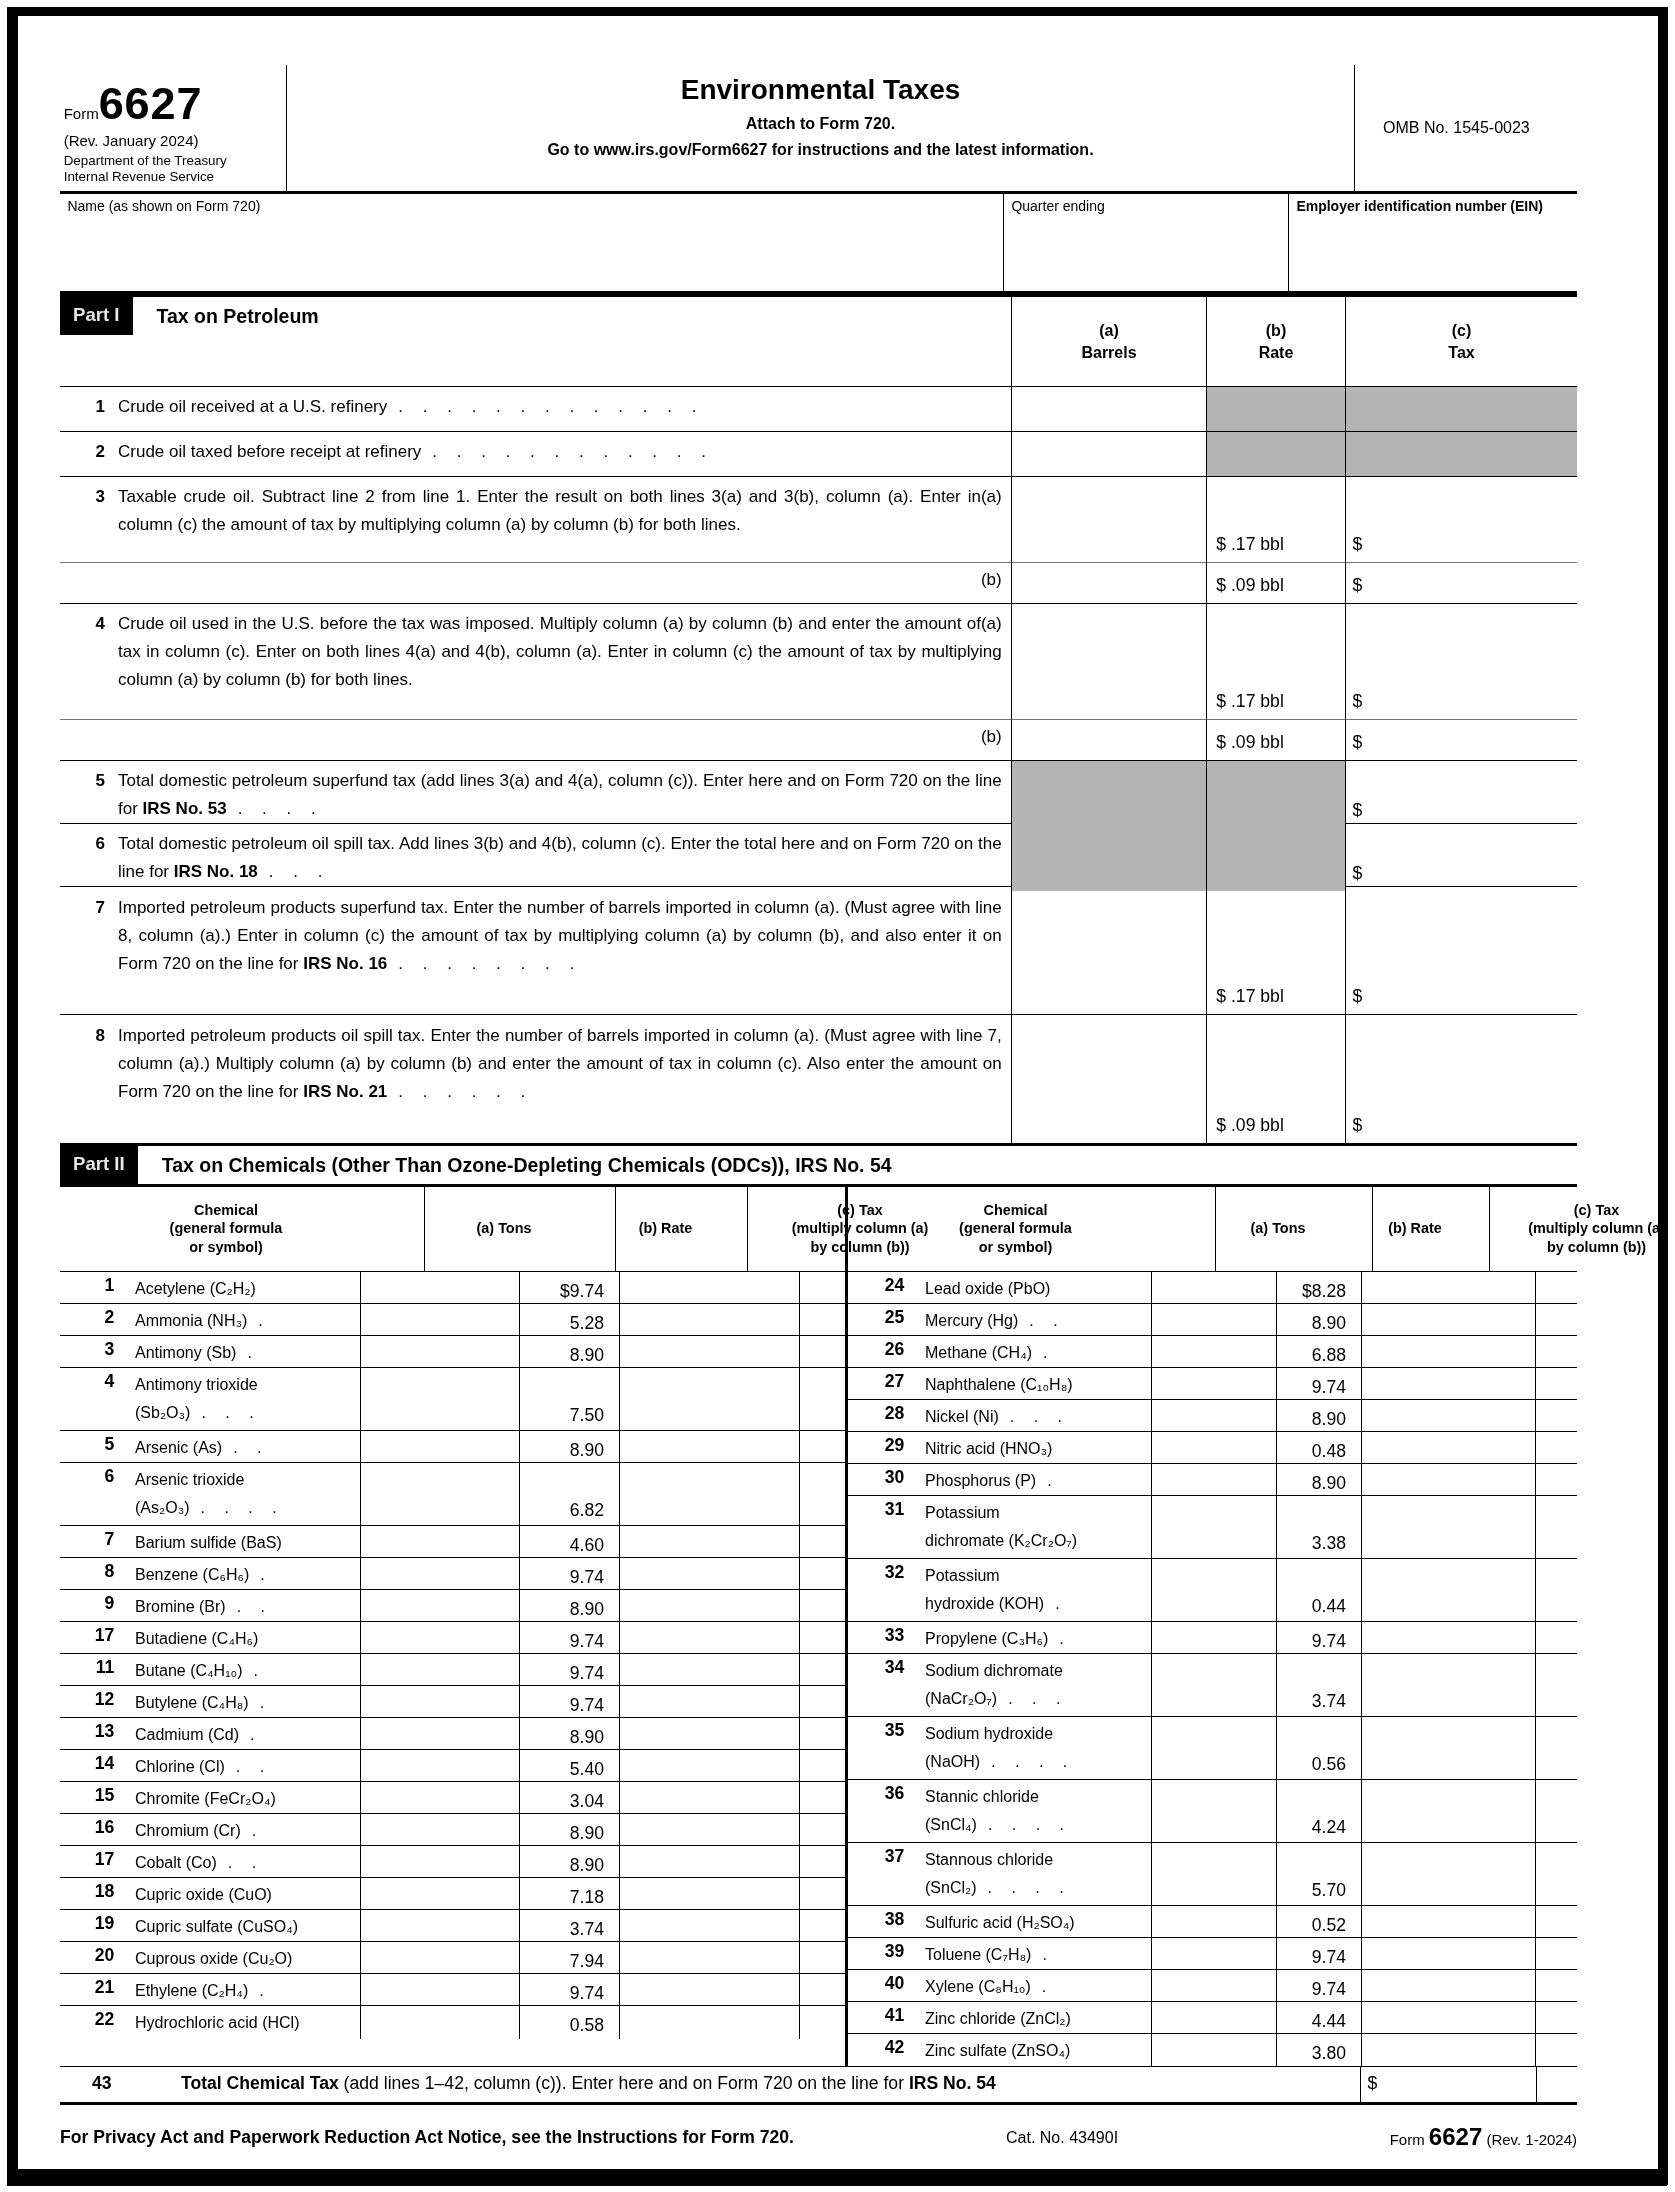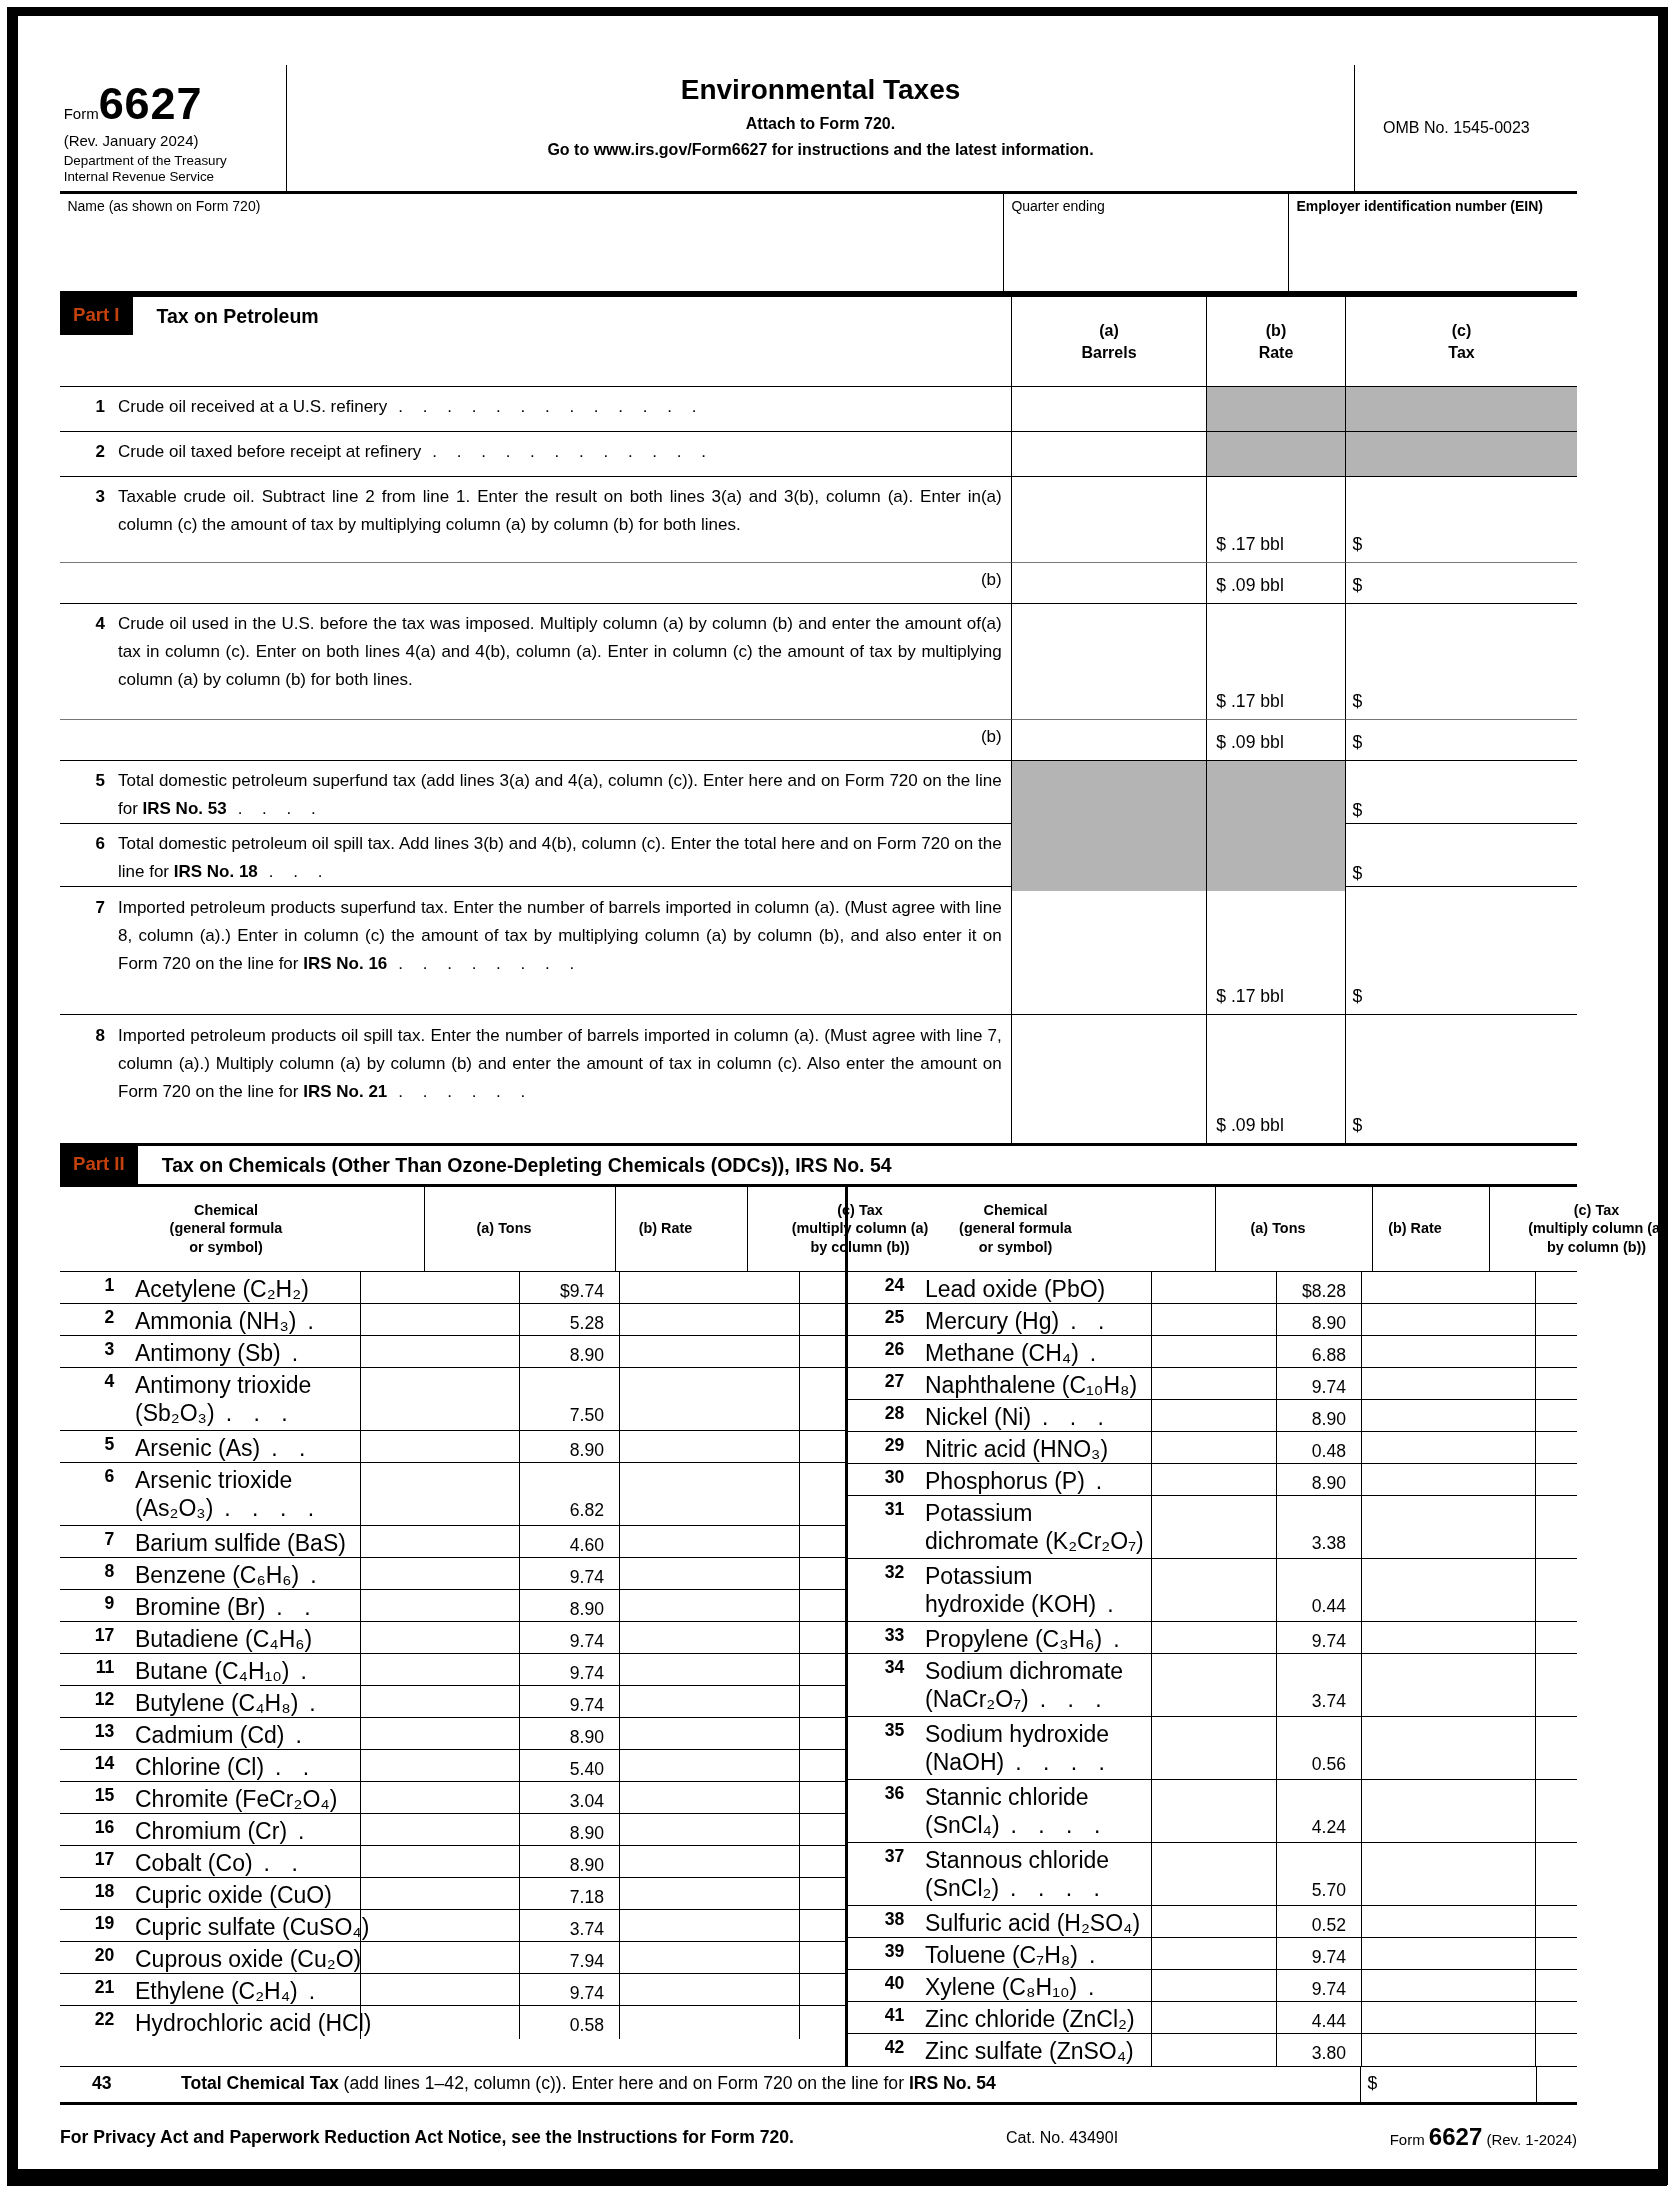--- a/index.html
+++ b/index.html
@@ -28,21 +28,21 @@
   .hdr-right { width:223px; border-left:1.9px solid #000; display:flex; align-items:center; padding-left:28px; font-size:16px; }
 
   
   .namerow { display:grid; grid-template-columns:912px 254px 351px; height:100px; border-bottom:3.7px solid #000;gap:31px; }
   .namerow > div { padding:3.7px 7.4px; font-size:14px; }
   .nr2 { border-left:1.9px solid #000; }
   .nr3 { border-left:1.9px solid #000; font-weight:bold; }
 
   
   .partbar { display:flex; align-items:flex-start; }
-  .partbox { background:#000; color:#c2410c; font-weight:bold; font-size:18.6px; padding:7.4px 13px 8.3px 13px; }
+  .partbox { background:#000; color:#e5e5e5; font-weight:bold; font-size:18.6px; padding:7.4px 13px 8.3px 13px; }
   .parttitle { font-weight:bold; font-size:19.5px; margin-left:24px; margin-top:8.3px; }
 
   
   .p1head { display:grid; grid-template-columns:951px 195px 139px 232px; border-top:3.7px solid #000; border-bottom:1.9px solid #000; height:93px; }
   .p1hc { border-left:1.9px solid #000; text-align:center; font-weight:bold; font-size:16px; display:flex; align-items:center; justify-content:center; white-space:pre-line; line-height:22px; }
   .p1row { display:grid; grid-template-columns:951px 195px 139px 232px; border-bottom:1.9px solid #000; }
   .p1block { border-bottom:1.9px solid #000; }
   .p1block .p1row, .p1block .subrow { border-bottom:none; }
   .subrow { display:grid; grid-template-columns:951px 195px 139px 232px; height:41px; }
   .subrow > div { border-top:0.9px solid #777; }
@@ -65,21 +65,21 @@
   .p2headrow { display:grid; height:85px; border-bottom:1.9px solid #000;gap:32px; }
   .hl { grid-template-columns:60px 240px 159px 100px 225px; }
   .hr { grid-template-columns:62px 241px 125px 85px 214px; }
   .p2colhead { display:flex; align-items:center; justify-content:center; text-align:center; font-weight:bold; font-size:14.4px; line-height:18.6px; white-space:pre-line; }
   .bl { border-left:1.9px solid #000; }
   .p2row { display:grid; border-bottom:1.9px solid #000; }
   .rl { grid-template-columns:60px 240px 159px 100px 180px 45px; }
   .rr { grid-template-columns:62px 241px 125px 85px 174px 40px; }
   .p2row:last-child { border-bottom:none; }
   .c-num { font-weight:bold; font-size:17.6px; text-align:right; padding:3.7px 5.6px 0 0; }
-  .c-name { font-size:23px; padding:3.7px 3.7px 1.9px 15px; line-height:28px; }
+  .c-name { font-size:16px; padding:3.7px 3.7px 1.9px 15px; line-height:28px; }
   .c-name .l1, .c-name .l2 { display:block; white-space:nowrap; }
   .c-tons, .c-rate, .c-tax, .c-cents { border-left:1.9px solid #000; }
   .c-rate { display:flex; align-items:flex-end; justify-content:flex-end; padding:0 15px 3.7px 0; font-size:17.6px; }
 
   
   .totalrow { display:grid; grid-template-columns:1300px 176px 40px; border-bottom:3.7px solid #000; min-height:39px; }
   .t-desc { position:relative; padding:6.5px 7.4px 6.5px 121px; font-size:17.6px; }
   .t-num { position:absolute; left:32px; top:6.5px; width:28px; font-weight:bold; }
   .t-tax, .t-cents { border-left:1.9px solid #000; }
   .t-tax { padding:6.5px 0 0 6.5px; font-size:17.6px; }

